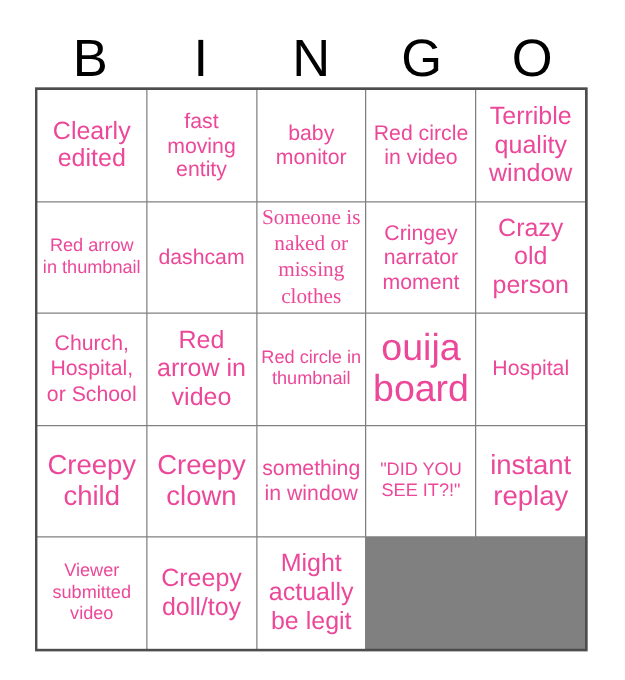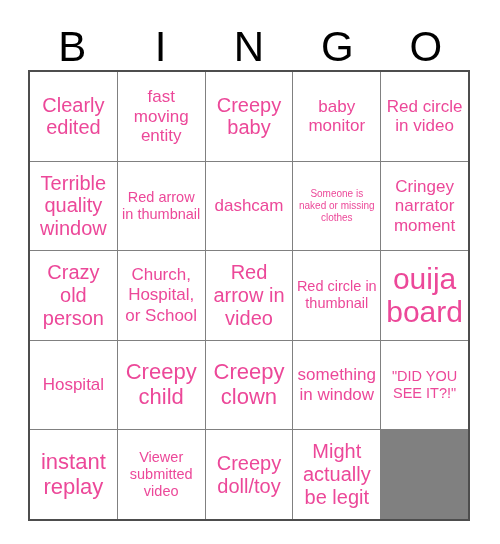--- a/index.html
+++ b/index.html
@@ -67,44 +67,41 @@
     word-wrap: break-word;
   }
 
   
   .fs-xxl span { font-size: 30px; line-height: 1.12; }
   .fs-xl  span { font-size: 22px; line-height: 1.13; }
   .fs-lg  span { font-size: 20px; line-height: 1.14; }
   .fs-md  span { font-size: 17px; line-height: 1.15; }
   .fs-sm  span { font-size: 14.5px; line-height: 1.18; }
   .fs-xs  span { font-size: 17px; line-height: 1.2; }
-  .fs-xxs span { font-size: 10px; line-height: 1.22; }
+  .fs-xxs span { font-size: 17px; line-height: 1.22; font-family: Liberation Serif, serif; }
 </style>
 </head>
 <body>
 
 <div id="bingo-card">
 
   <div class="header-row">
     <div class="header-letter">B</div>
     <div class="header-letter">I</div>
     <div class="header-letter">N</div>
     <div class="header-letter">G</div>
     <div class="header-letter">O</div>
   </div>
 
   <div class="grid">
     <div class="cell fs-lg">
         <span>Clearly edited</span>
       </div>
     <div class="cell fs-md">
         <span>fast moving entity</span>
-      </div>
-    <div class="cell fs-lg">
-        <span>Creepy baby</span>
       </div>
     <div class="cell fs-md">
         <span>baby monitor</span>
       </div>
     <div class="cell fs-md">
         <span>Red circle in video</span>
       </div>
 
     <div class="cell fs-lg">
         <span>Terrible quality window</span>

